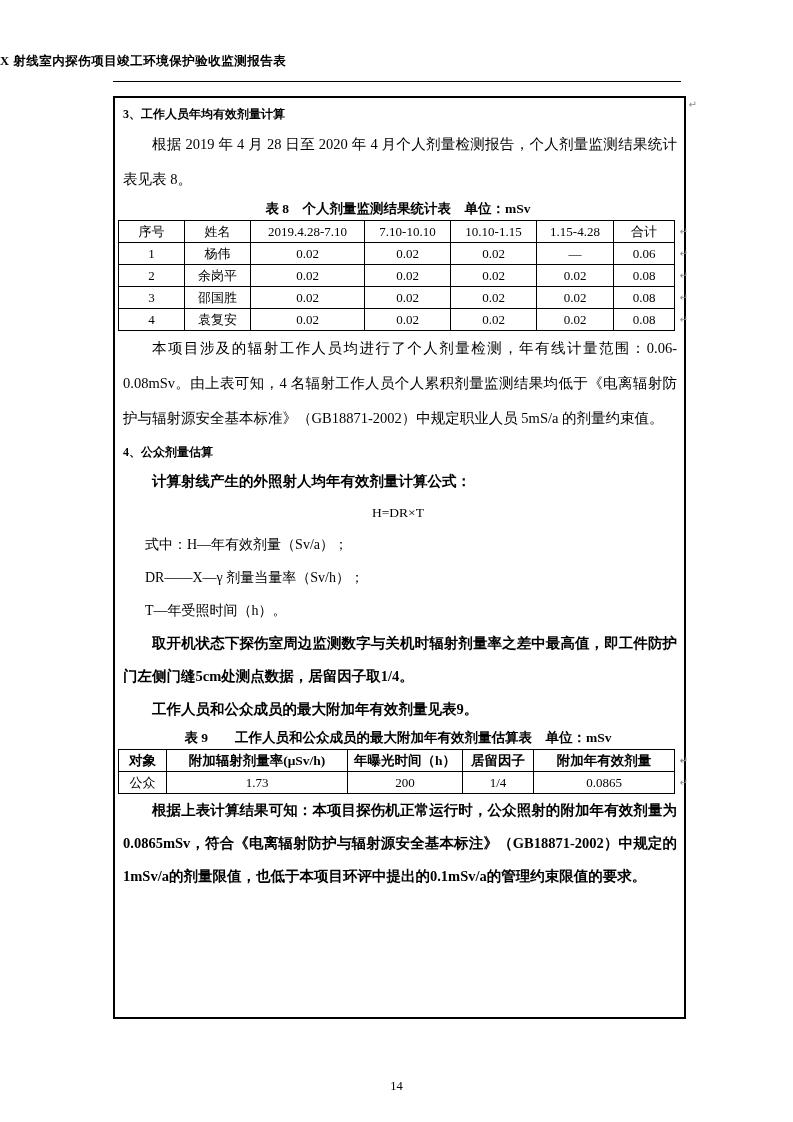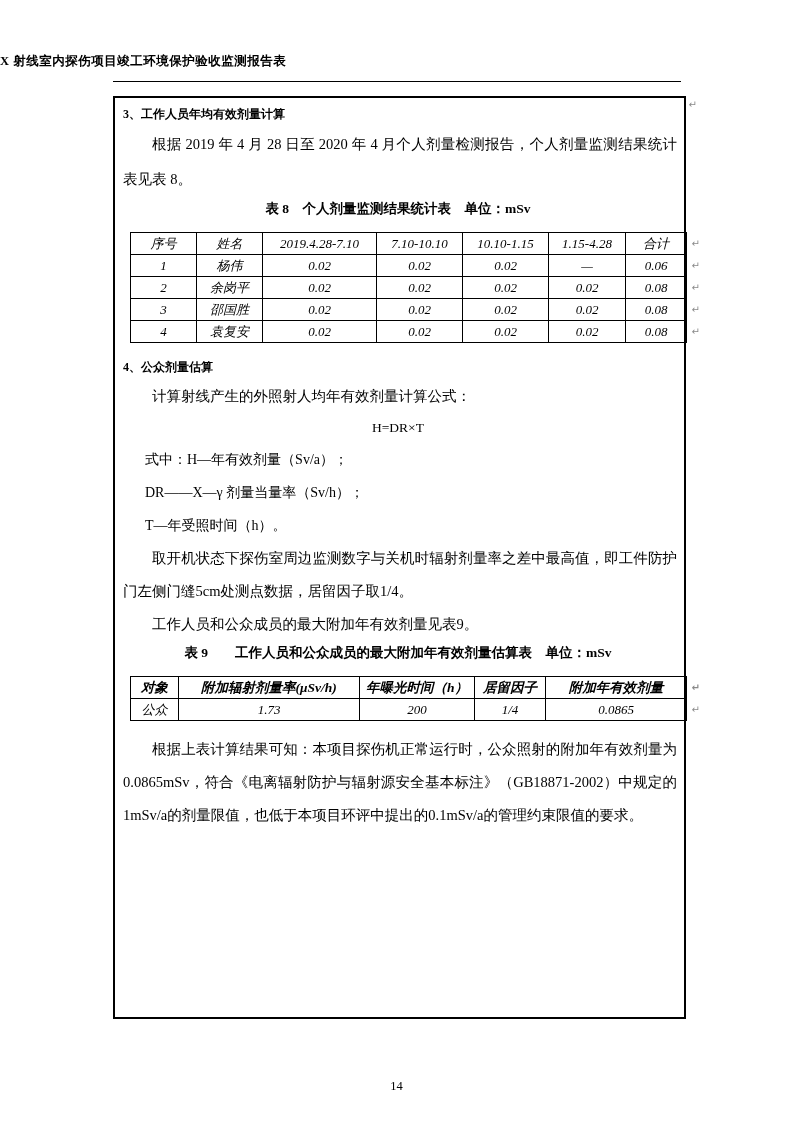--- a/index.html
+++ b/index.html
@@ -27,36 +27,36 @@
   }
   .sec-heading {
     font-size: 12px; font-weight: bold;
     line-height: 25px; margin: 4px 0 0 5px;
   }
   .para {
     font-size: 14.5px; line-height: 35px;
     margin: 0 1px 0 5px; text-align: justify;
     text-indent: 2em;
   }
-  .para.tight { line-height: 33px; }
+  .para.tight { line-height: 33px; font-weight: bold; }
   .tbl-caption {
     text-align: center; font-weight: bold;
     font-size: 13.5px; line-height: 23px; margin: 0; font-family: Liberation Serif, serif;
   }
   .formula-line {
     text-align: center; font-size: 13.5px;
     line-height: 30px; margin: 0;
   }
   .def-line {
     font-size: 14px; line-height: 33px;
     margin: 0 0 0 27px; text-indent: 0;
   }
   table.data-table {
     border-collapse: collapse; table-layout: fixed;
-    width: 556px; margin: 12px; font-size: 13px; font-style: italic;
+    width: 556px; margin: 0; font-size: 13px;
   }
   table.data-table td, table.data-table th {
     border: 1px solid #000; text-align: center;
     height: 22px; padding: 0 2px; position: relative;
     font-weight: normal; overflow: visible; white-space: nowrap;
   }
   table.t9 th { font-weight: bold; font-size: 13.5px; }
   .pmark {
     position: absolute; right: -14px; top: 50%;
     transform: translateY(-50%);
@@ -141,20 +141,21 @@
       <td>袁复安</td>
       <td>0.02</td>
       <td>0.02</td>
       <td>0.02</td>
       <td>0.02</td>
       <td><span>0.08</span><span class="pmark">↵</span></td>
     </tr>
   </tbody>
     </table>
 
+  <p class="para">本项目涉及的辐射工作人员均进行了个人剂量检测，年有线计量范围：0.06-0.08mSv。由上表可知，4 名辐射工作人员个人累积剂量监测结果均低于《电离辐射防护与辐射源安全基本标准》（GB18871-2002）中规定职业人员 5mS/a 的剂量约束值。</p>
 
   <div class="sec-heading">4、公众剂量估算</div>
 
   <p class="para tight">计算射线产生的外照射人均年有效剂量计算公式：</p>
 
   <p class="formula-line">H=DR×T</p>
 
   <p class="def-line">式中：H—年有效剂量（Sv/a）；</p>
   <p class="def-line">DR——X—γ 剂量当量率（Sv/h）；</p>
   <p class="def-line">T—年受照时间（h）。</p>

